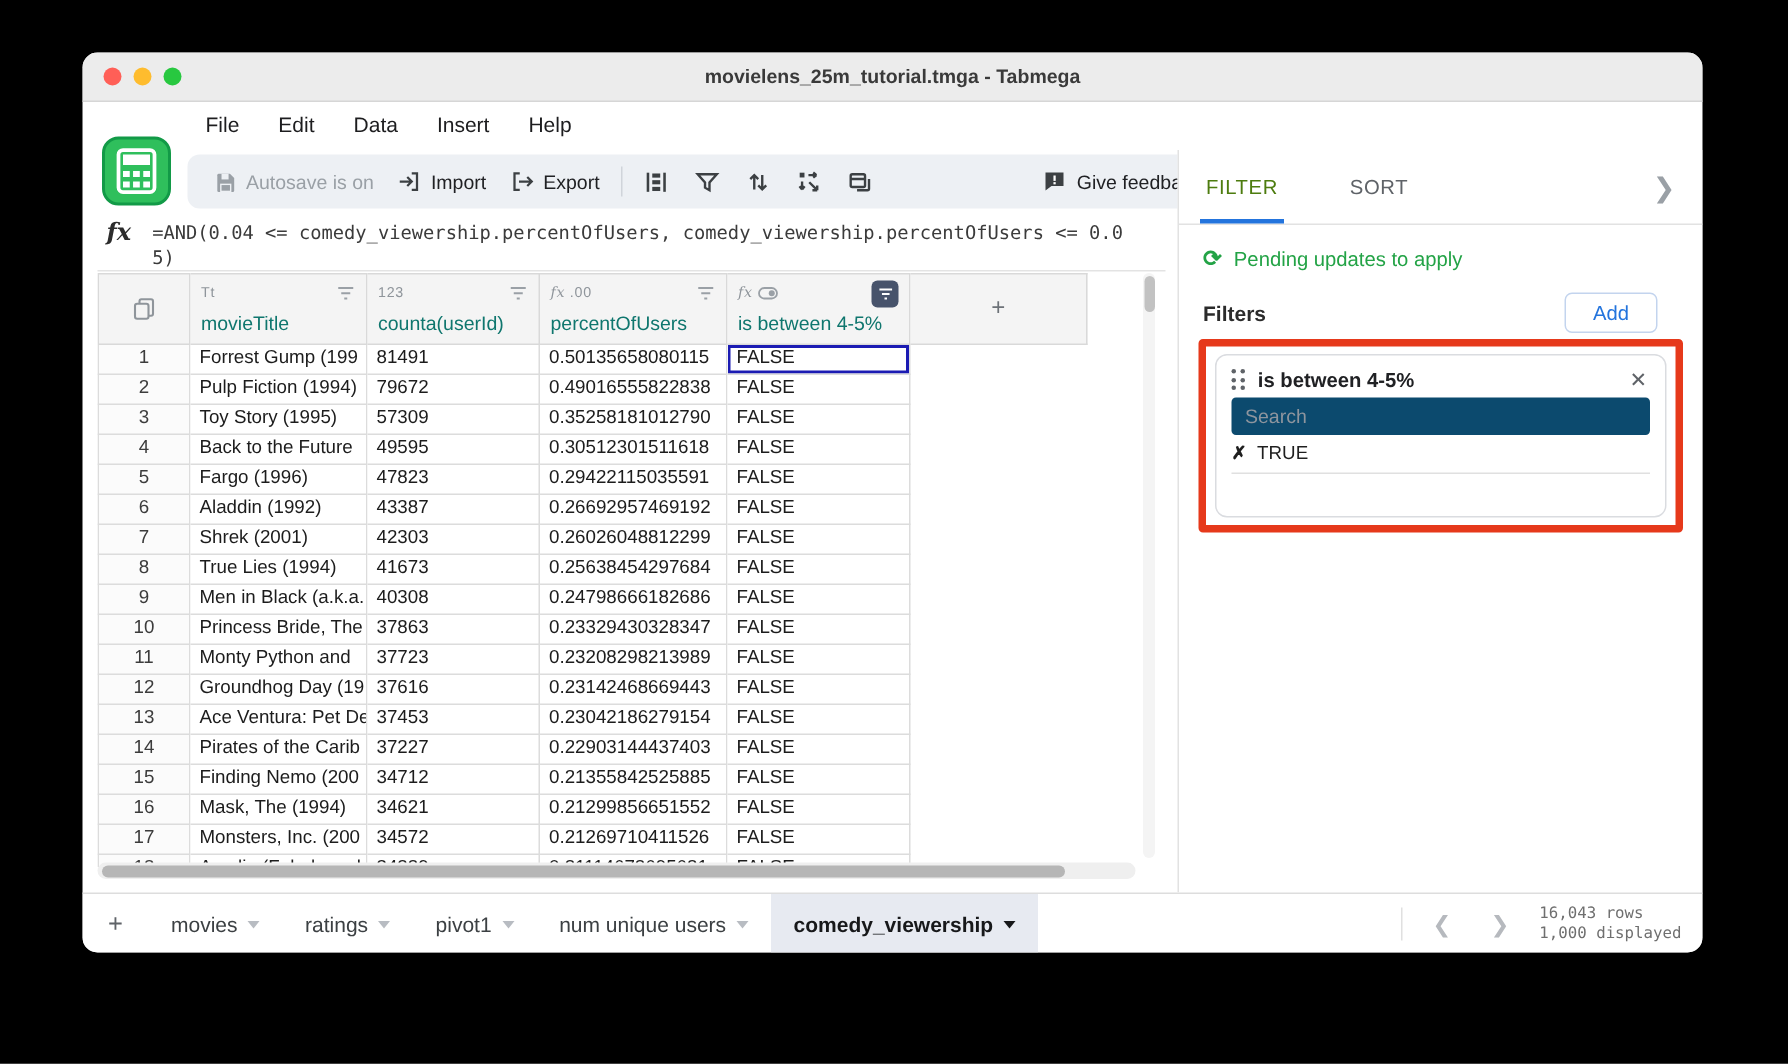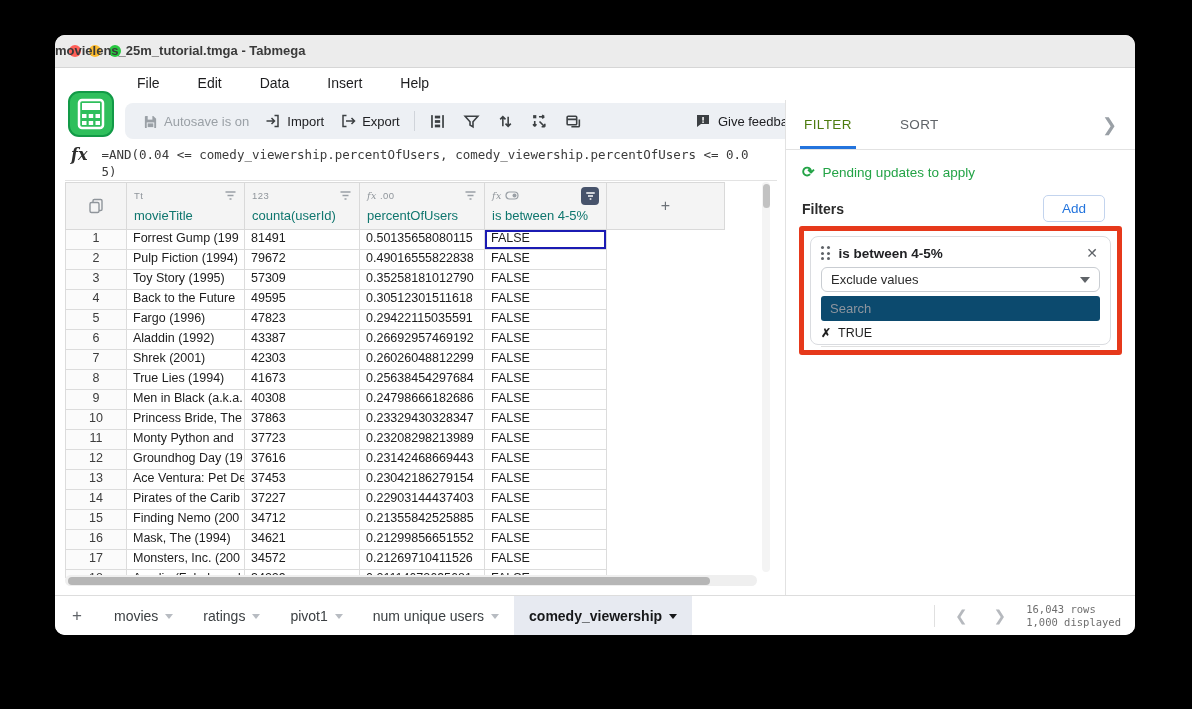--- a/index.html
+++ b/index.html
@@ -5,25 +5,25 @@
   * { margin:0; padding:0; box-sizing:border-box; }
   html,body { width:1192px; height:709px; background:#000; overflow:hidden;
               font-family:"Liberation Sans", sans-serif; }
   .window { position:absolute; left:55px; top:35px; width:1080px; height:600px;
             background:#fff; border-radius:10px; overflow:hidden; box-shadow:0 10px 40px rgba(0,0,0,.6); }
   
   .titlebar { position:relative; height:33px; background:#ececec; border-bottom:1px solid #d6d6d6; }
   .lights { position:absolute; left:14px; top:10px; display:flex; gap:8px; }
   .light { width:12px; height:12px; border-radius:50%; }
   .light.r { background:#ff5f57; } .light.y { background:#febc2e; } .light.g { background:#28c840; }
-  .wtitle { position:absolute; left:0; right:0; top:8px; text-align:left; font-size:13px;
+  .wtitle { position:absolute; left:0; right:0; top:8px; text-align:center; font-size:13px;
             font-weight:700; color:#3a3a3a; }
   
   .logo { position:absolute; left:12px; top:55px; width:48px; height:48px; }
-  .menubar { position:absolute; left:82px; top:40px; display:flex; gap:38px; font-size:14px; color:#1d1d1f; }
+  .menubar { position:absolute; left:82px; top:40px; display:flex; gap:26px; font-size:14px; color:#1d1d1f; }
   .menu-item { cursor:default; }
   .toolbar { position:absolute; left:70px; top:68px; width:688px; height:36px; background:#edf0f4;
              border-radius:8px; display:flex; align-items:center; padding:0 12px; gap:4px; font-size:13px; color:#202124; }
   .tool-btn { display:flex; align-items:center; gap:6px; padding:4px 6px; border-radius:4px; }
   .tool-sep { width:1px; height:20px; background:#d0d4da; margin:0 4px; }
   .autosave { color:#9aa0a6; }
   .icon-btn { width:30px; height:26px; display:flex; align-items:center; justify-content:center; border-radius:4px; }
   .feedback { margin-left:auto; display:flex; align-items:center; gap:7px; font-size:13px; }
   
   .formulabar { position:absolute; left:10px; top:108px; width:712px; height:38px; overflow:hidden;
@@ -433,24 +433,20 @@
               <i></i>
               <i></i>
               <i></i>
               <i></i>
               <i></i>
               <i></i>
             </span>
           <span class="fcard-title">is between 4-5%</span>
           <span class="fcard-x">✕</span>
         </div>
-        <div class="fselect">
-          <span>Exclude values</span>
-          <span class="caret"></span>
-        </div>
         <div class="fsearch">Search</div>
         <div class="fvalues" id="filter-values">
             <div class="fvalue">
               <span class="xmark">✗</span>
               <span>TRUE</span>
             </div>
           </div>
       </div>
     </div>
   </div>

